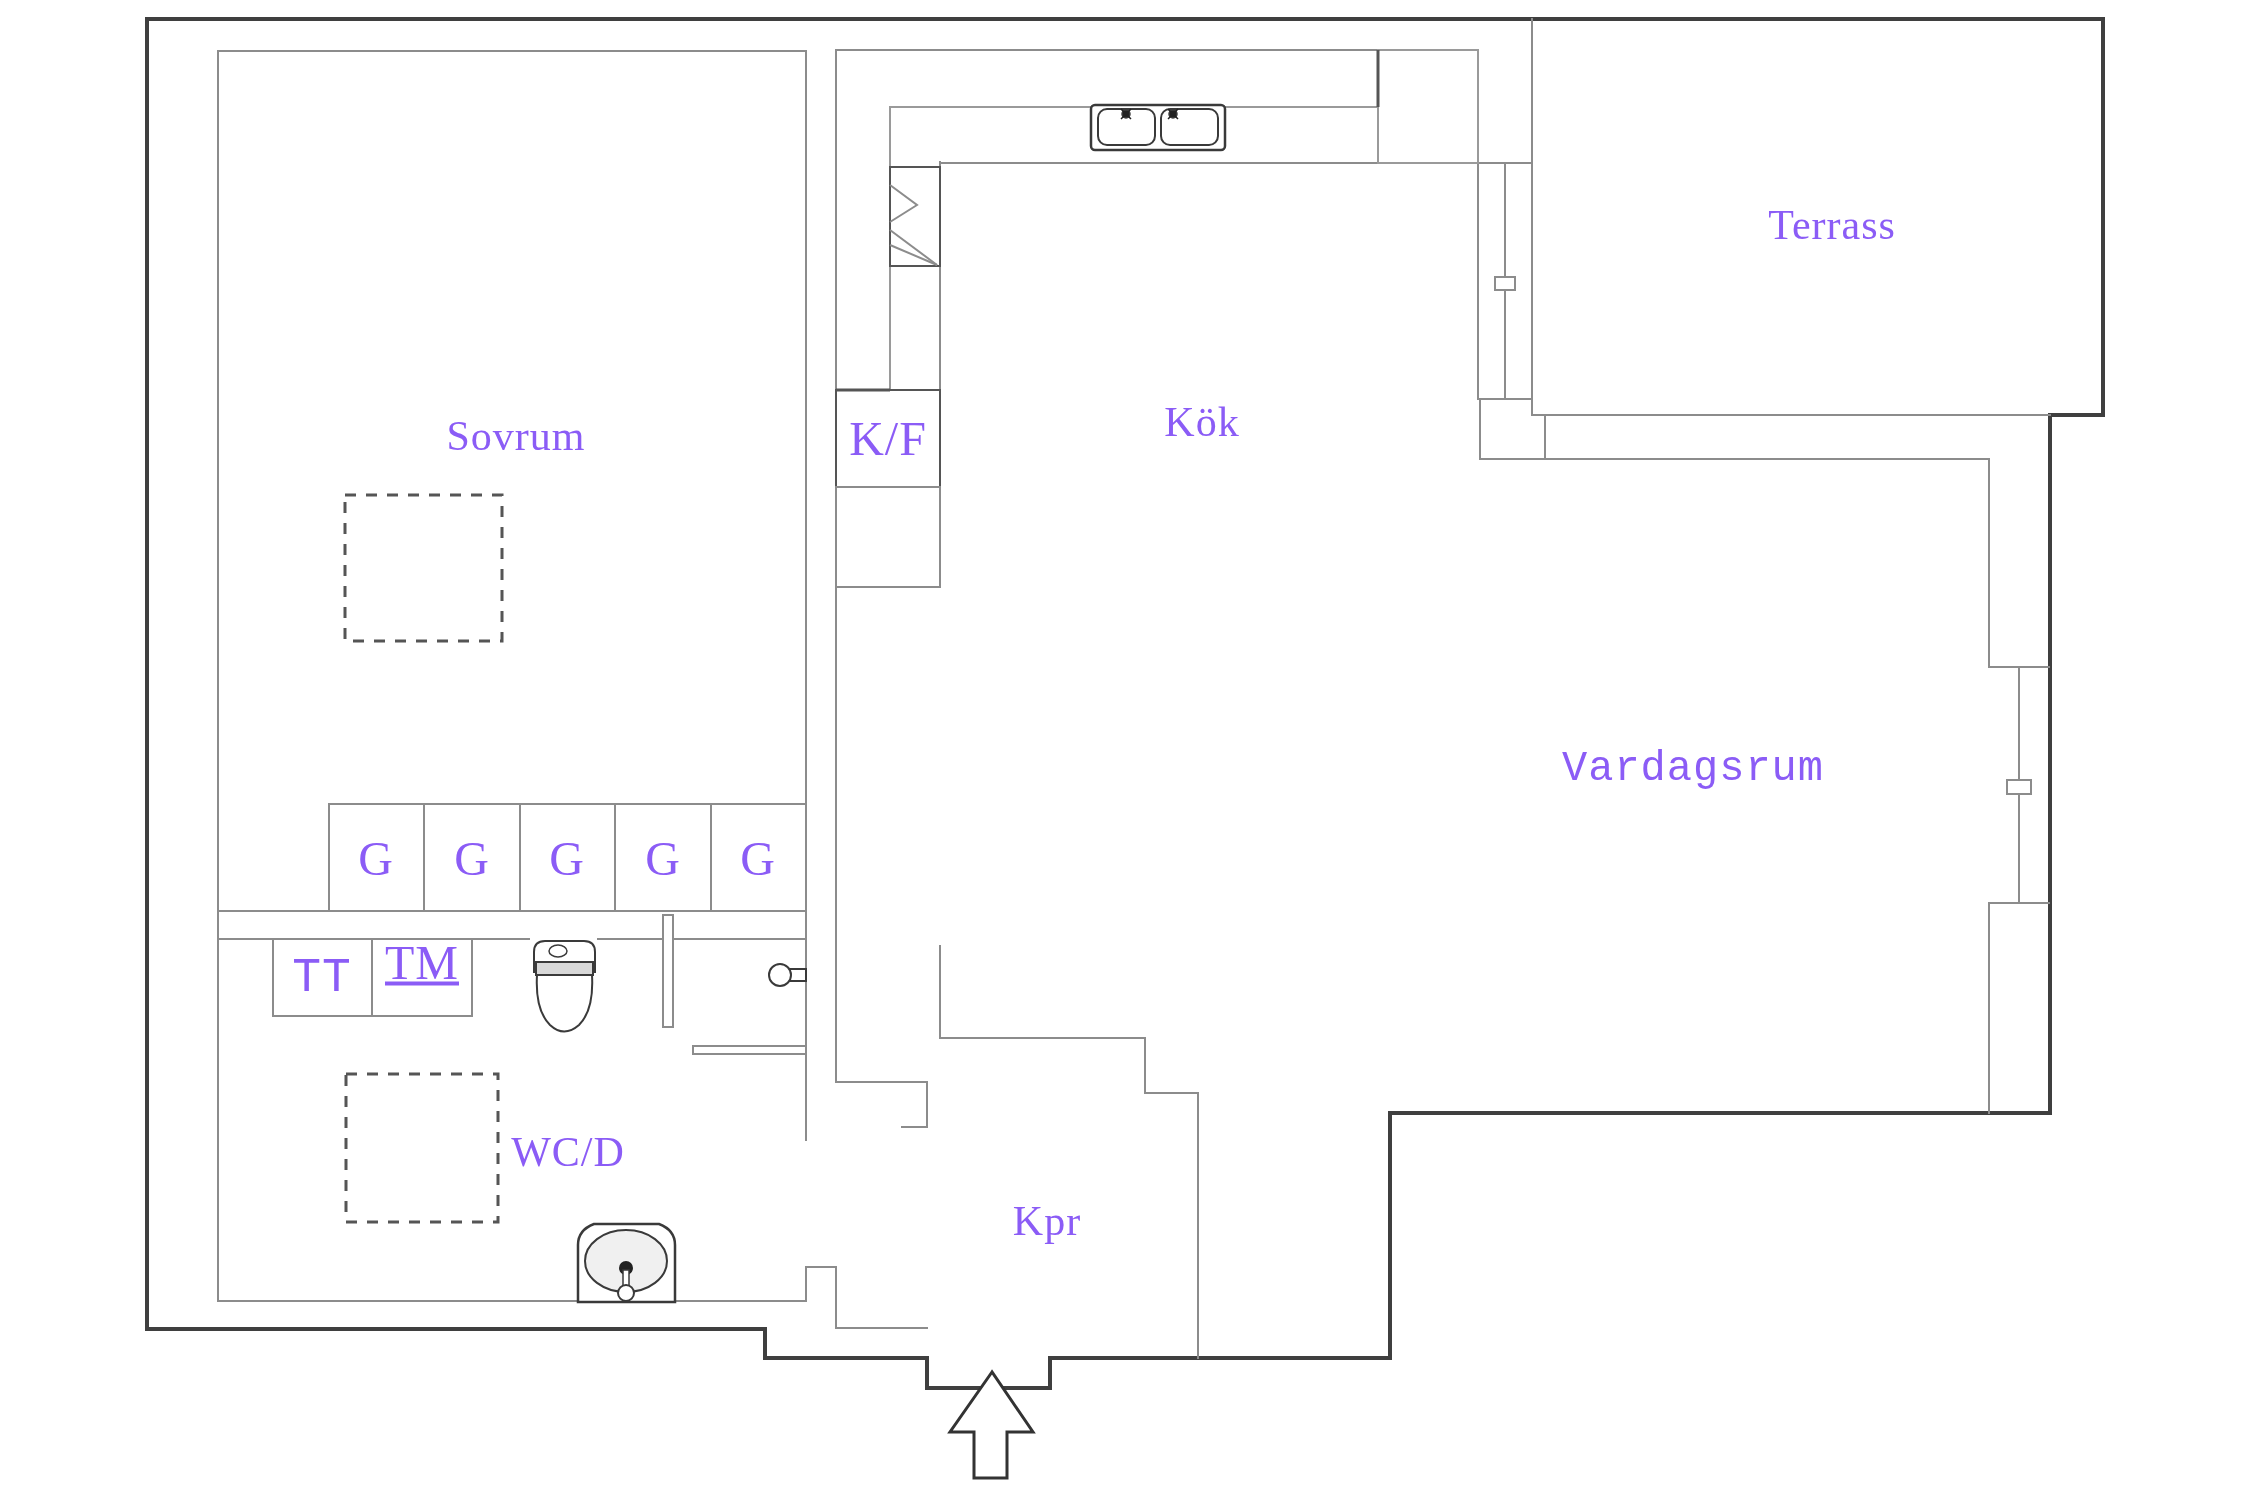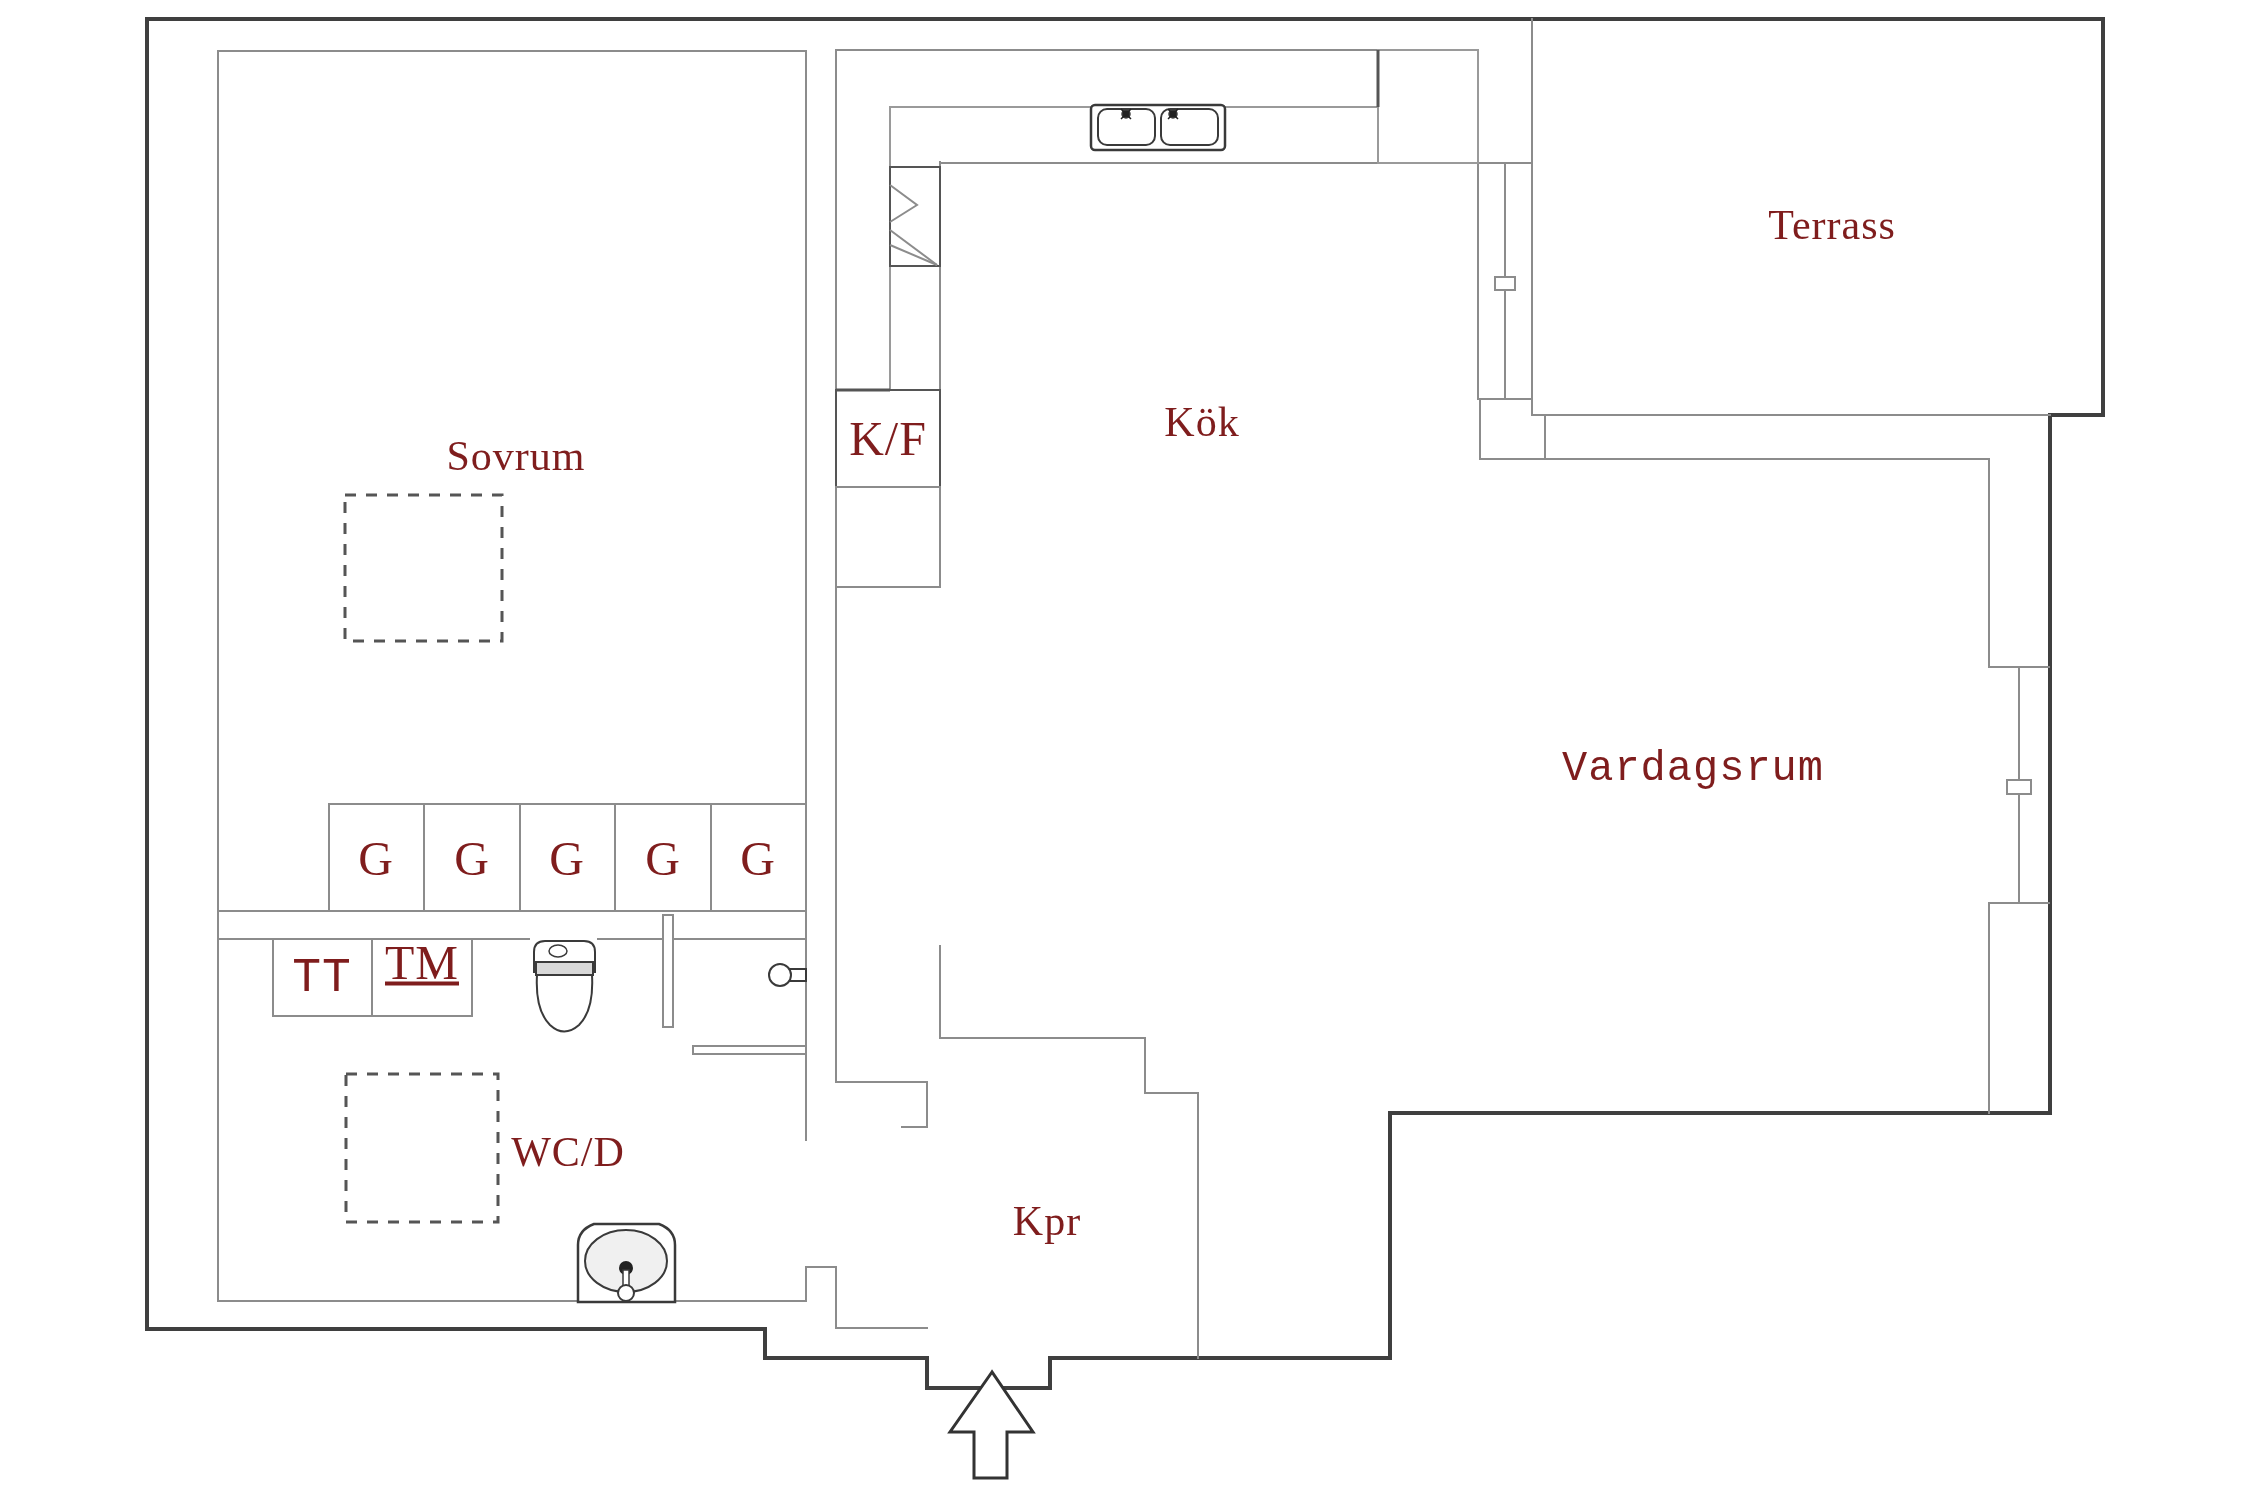--- a/index.html
+++ b/index.html
@@ -7,21 +7,21 @@
     position:relative;
     width:2250px;height:1500px;
     background:#ffffff;
     font-family:"Liberation Serif","DejaVu Serif",serif;
     overflow:hidden;
   }
   .plan svg{position:absolute;left:0;top:0;width:100%;height:100%;}
   .lbl{
     position:absolute;
     transform:translate(-50%,-50%);
-    color:#7f1d1d;
+    color:#8b5cf6;
     white-space:nowrap;
     font-size:42px;
     letter-spacing:1px;
     user-select:none;
   }
   .lbl.small{font-size:48px;}
 </style>
 </head>
 <body>
 
@@ -162,21 +162,21 @@
       <line x1="1989" y1="903" x2="2050" y2="903"></line>
       <line x1="2019" y1="667" x2="2019" y2="903"></line>
       <rect x="2007" y="780" width="24" height="14"></rect>
     </g>
 
     <g fill="#ffffff" stroke="#333333" stroke-width="3" stroke-linejoin="miter">
       <path d="M992,1372 L950,1432 L974,1432 L974,1478 L1007,1478 L1007,1432 L1033,1432 Z"></path>
     </g>
   </svg>
 
-  <div class="lbl" style="left:516px;top:456px;">Sovrum</div>
+  <div class="lbl" style="left:516px;top:436px;">Sovrum</div>
   <div class="lbl" style="left:1202px;top:422px;">Kök</div>
   <div class="lbl" style="left:1832px;top:225px;">Terrass</div>
   <div class="lbl" style="left:1693px;top:769px;font-family:Liberation Mono, monospace;">Vardagsrum</div>
   <div class="lbl" style="left:568px;top:1152px;">WC/D</div>
   <div class="lbl" style="left:1047px;top:1213px;margin-top:8px;">Kpr</div>
 
   <div class="lbl small" style="left:888px;top:438px;">K/F</div>
   <div class="lbl small" style="left:322px;top:978px;font-family:Liberation Mono, monospace;">TT</div>
   <div class="lbl small" style="left:422px;top:962px;text-decoration:underline;">TM</div>
 

